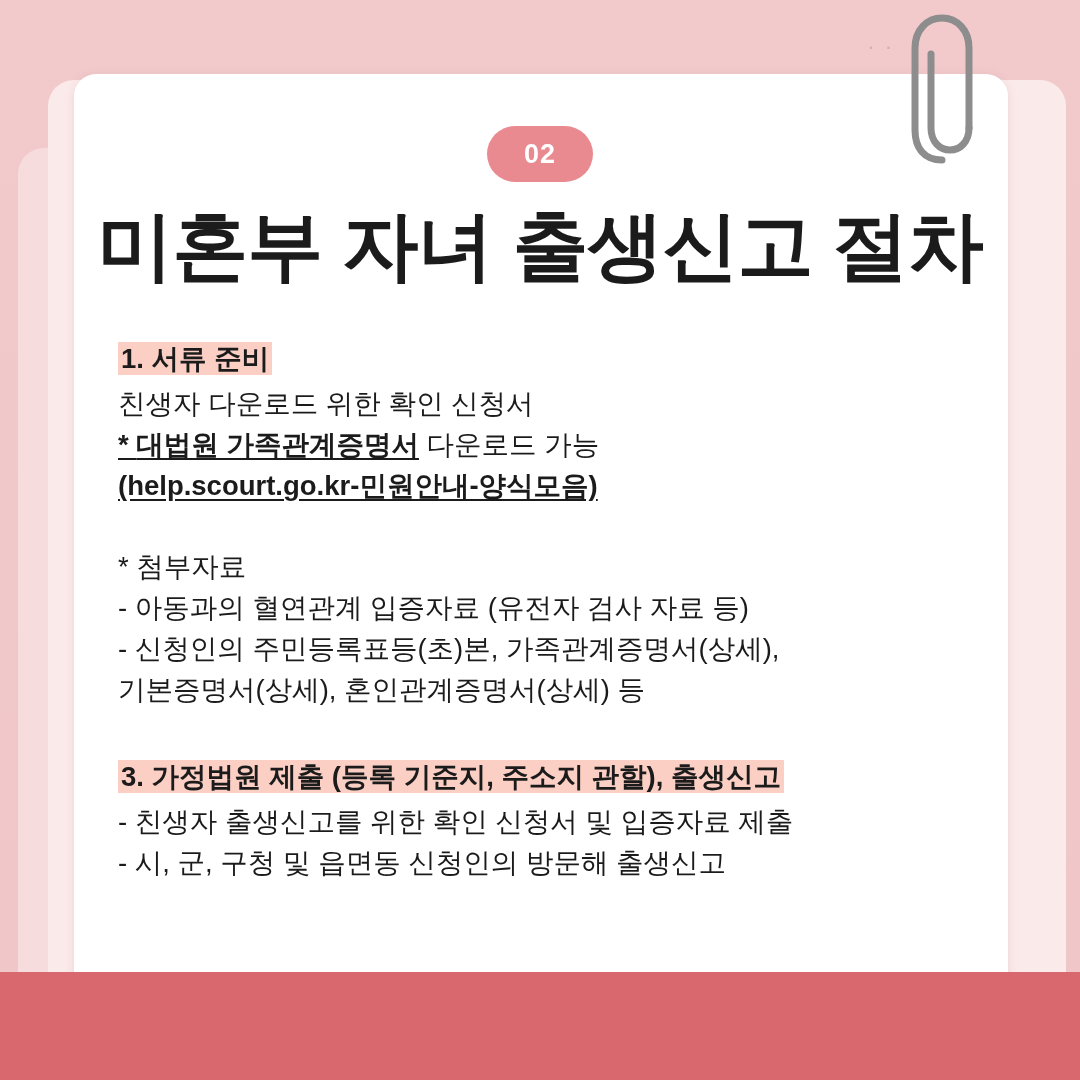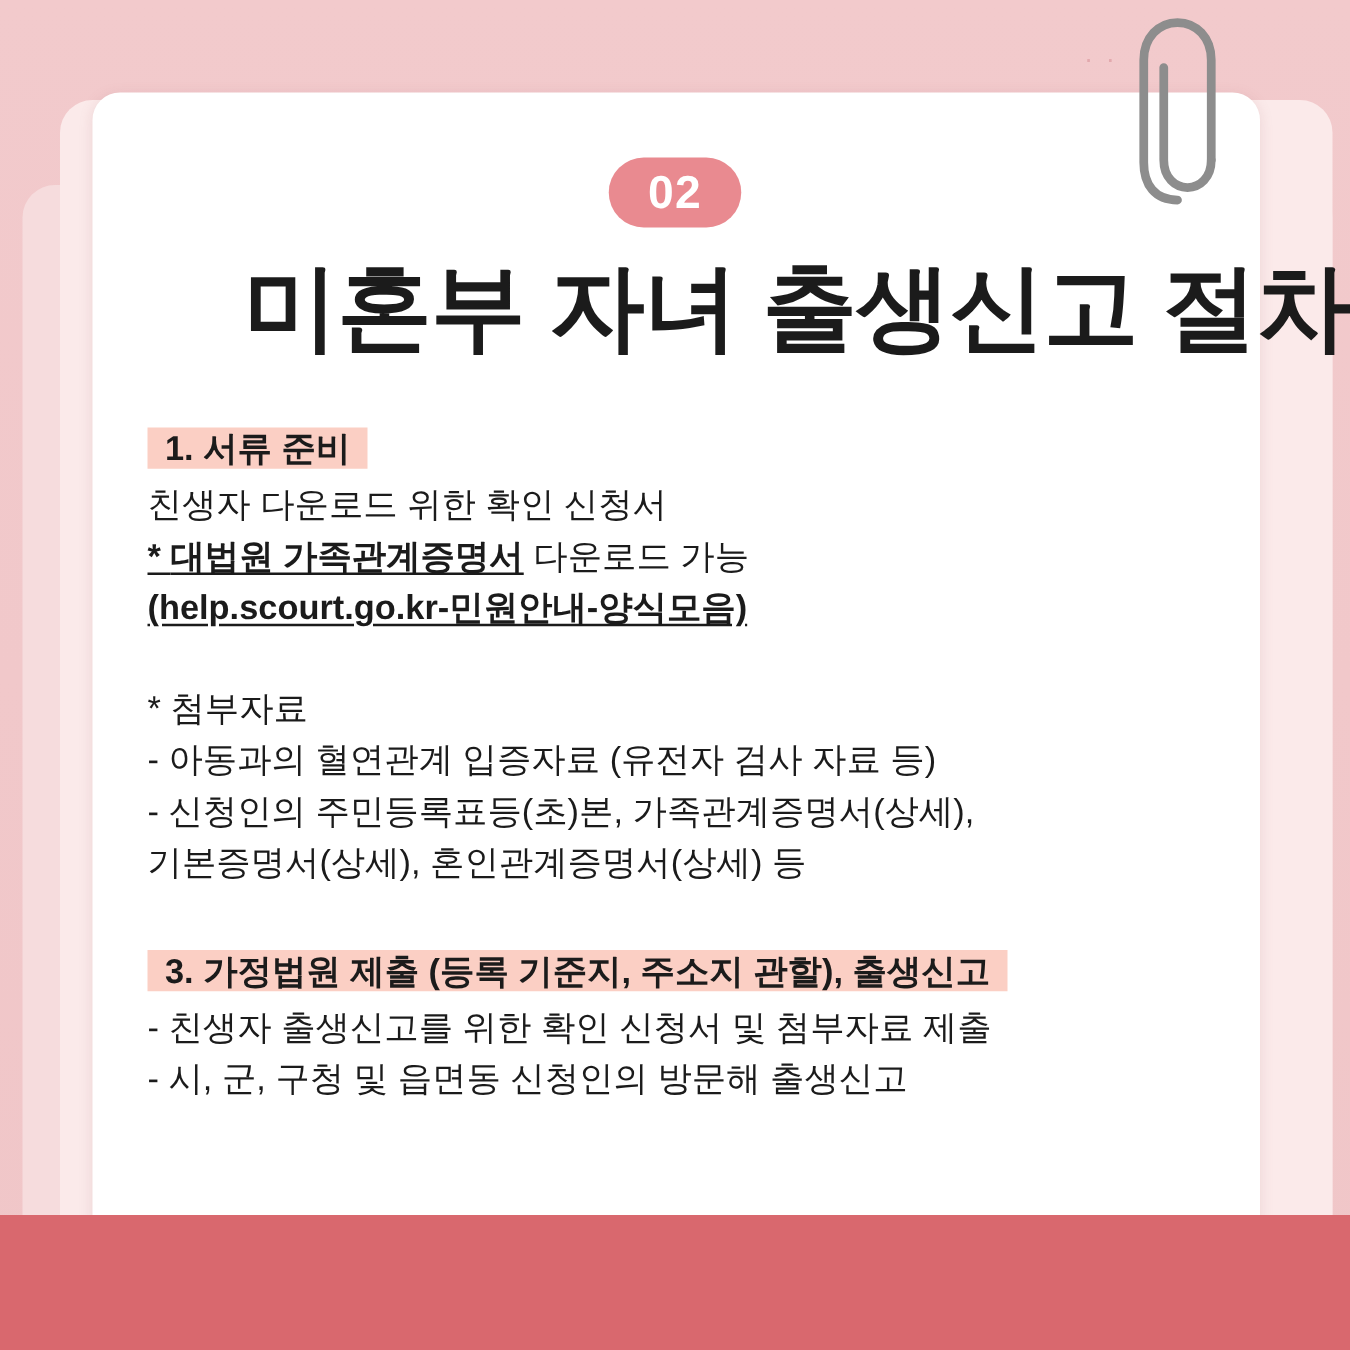--- a/index.html
+++ b/index.html
@@ -79,35 +79,35 @@
   
   .badge {
     position: absolute;
     left: 487px;
     top: 126px;
     width: 106px;
     height: 56px;
     border-radius: 28px;
     background: #e98a90;
     color: #ffffff;
-    font-size: 37px;
+    font-size: 27px;
     font-weight: bold;
     display: flex;
     align-items: center;
     justify-content: center;
     letter-spacing: 1px;
     z-index: 4;
     text-align: center;
   }
   .title {
     position: absolute;
     left: 0;
     top: 196px;
     width: 1080px;
-    text-align: right;
+    text-align: center;
     font-size: 76px;
     font-weight: bold;
     color: #1b1b1b;
     letter-spacing: -1px;
     z-index: 4;
   }
   .content {
     position: absolute;
     left: 118px;
     top: 338px;
@@ -117,21 +117,21 @@
   .line {
     font-size: 27.5px;
     color: #1b1b1b;
     line-height: 41px;
     white-space: pre;
   }
   .hl {
     background: #fbcfc4;
     font-weight: bold;
     display: inline;
-    padding: 1px 14px;
+    padding: 1px 3px;
     box-decoration-break: clone;
   }
   .bold {
     font-weight: bold;
   }
   .ul {
     text-decoration: underline;
     text-underline-offset: 4px;
   }
   .spacer-md { height: 40px; }
@@ -173,17 +173,17 @@
 
     <div class="line">* 첨부자료</div>
     <div class="line">- 아동과의 혈연관계 입증자료 (유전자 검사 자료 등)</div>
     <div class="line">- 신청인의 주민등록표등(초)본, 가족관계증명서(상세),</div>
     <div class="line">기본증명서(상세), 혼인관계증명서(상세) 등</div>
 
     <div class="spacer-lg"></div>
 
     <div class="line heading-row"><span class="hl">3. 가정법원 제출 (등록 기준지, 주소지 관할), 출생신고</span></div>
 
-    <div class="line">- 친생자 출생신고를 위한 확인 신청서 및 첨부자료 제출</div>
+    <div class="line">- 친생자 출생신고를 위한 확인 신청서 및 입증자료 제출</div>
     <div class="line">- 시, 군, 구청 및 읍면동 신청인의 방문해 출생신고</div>
 
   </div>
 </div>
 
 </body></html>

